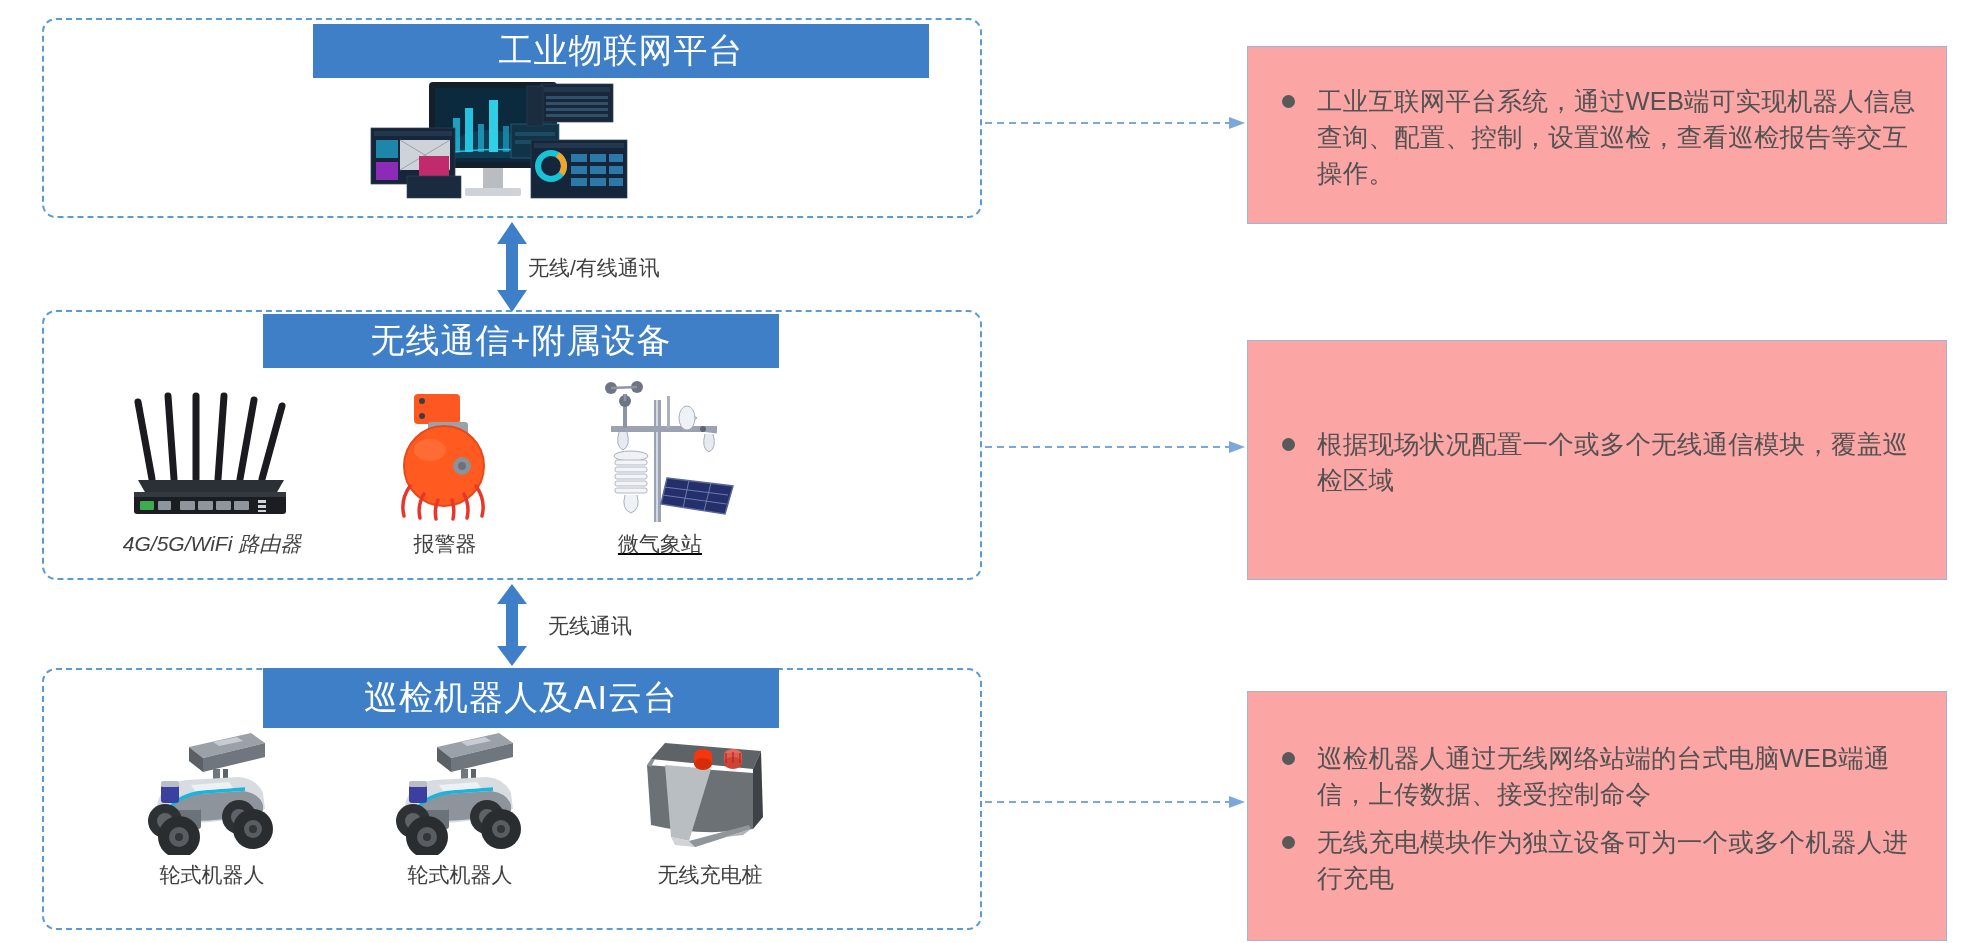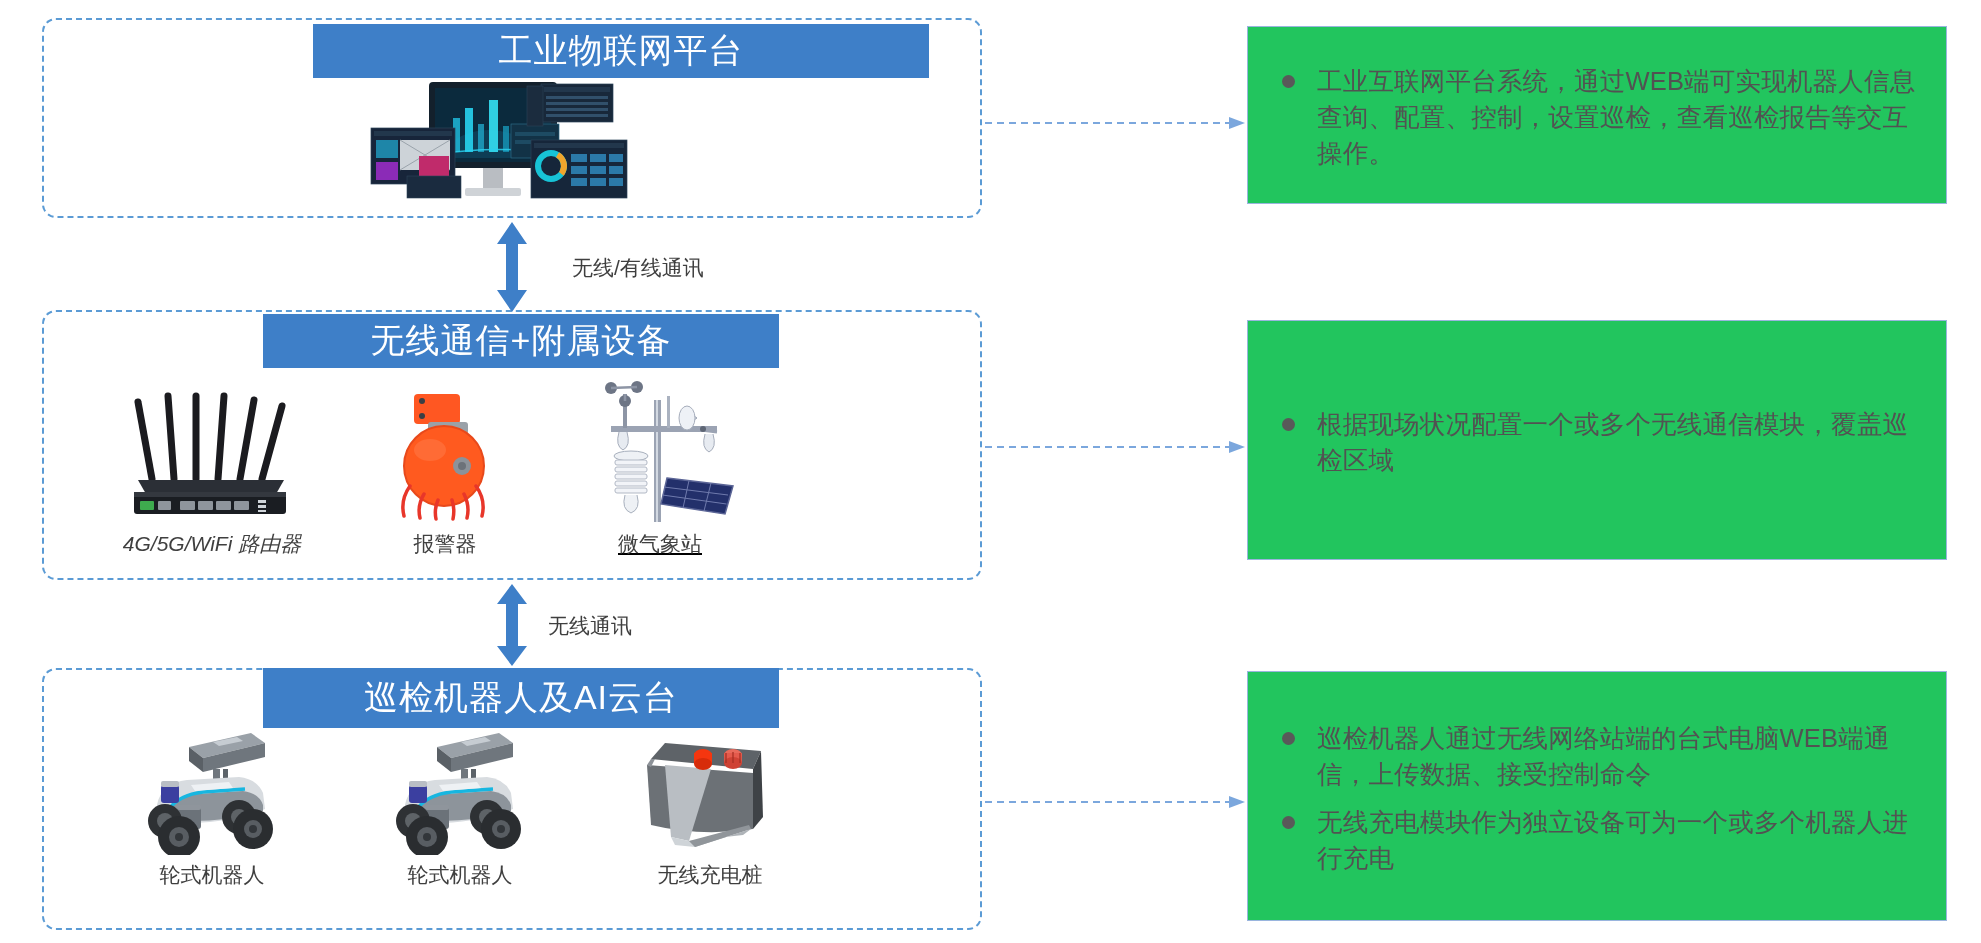--- a/index.html
+++ b/index.html
@@ -57,43 +57,44 @@
   #arrow-2 { left: 489px; top: 584px; height: 82px; }
   .vdouble svg { display: block; width: 100%; height: 100%; }
 
   .arrow-label {
     position: absolute;
     font-size: 21px;
     color: #3f3f3f;
     white-space: nowrap;
     z-index: 5;
   }
-  #arrow-label-1 { left: 572px; top: 254px; }
+  #arrow-label-1 { left: 528px; top: 254px; }
   #arrow-label-2 { left: 548px; top: 612px; }
 
   
   .hconn {
     position: absolute;
     height: 14px;
     z-index: 3;
   }
   #hconn-1 { left: 985px; top: 116px; width: 260px; }
   #hconn-2 { left: 985px; top: 440px; width: 260px; }
   #hconn-3 { left: 985px; top: 795px; width: 260px; }
   .hconn svg { display: block; width: 100%; height: 100%; }
 
   
   .descbox {
     position: absolute;
     border: 1px solid #9ab5de;
-    background: #22c55e;
+    background: #fca5a5;
     padding: 26px 26px 22px 26px;
     display: flex;
     flex-direction: column;
     justify-content: center;
+    margin-top: 20px;
   }
   #desc-1 { left: 1247px; top: 26px;  width: 700px; height: 178px; }
   #desc-2 { left: 1247px; top: 320px; width: 700px; height: 240px; gap: 36px; }
   #desc-3 { left: 1247px; top: 671px; width: 700px; height: 250px; }
 
   .bullet-row {
     display: flex;
     align-items: flex-start;
     margin: 6px 0;
   }

